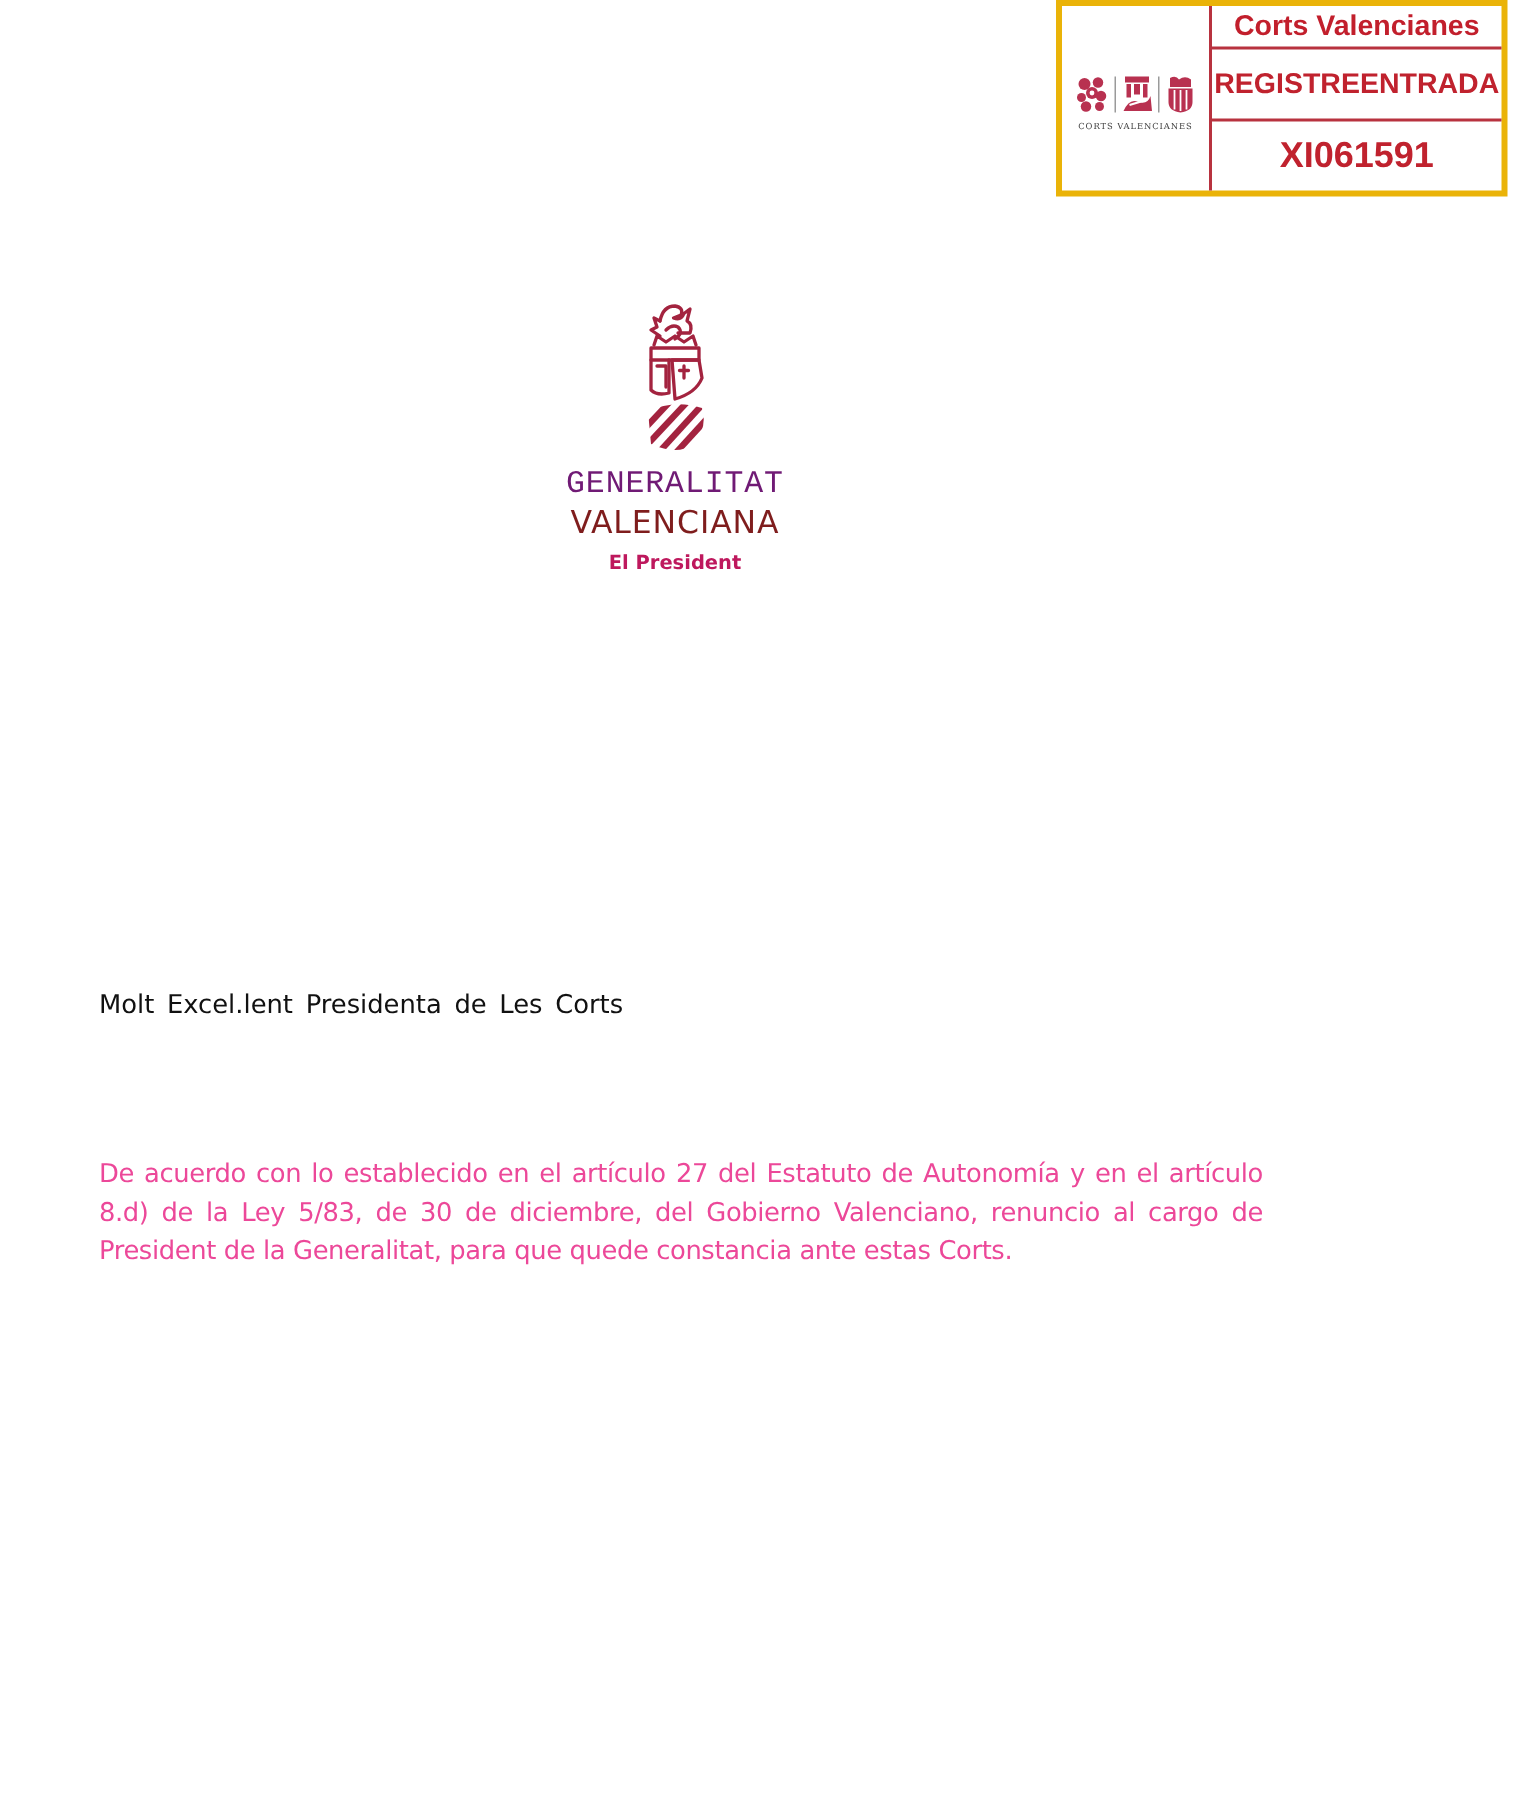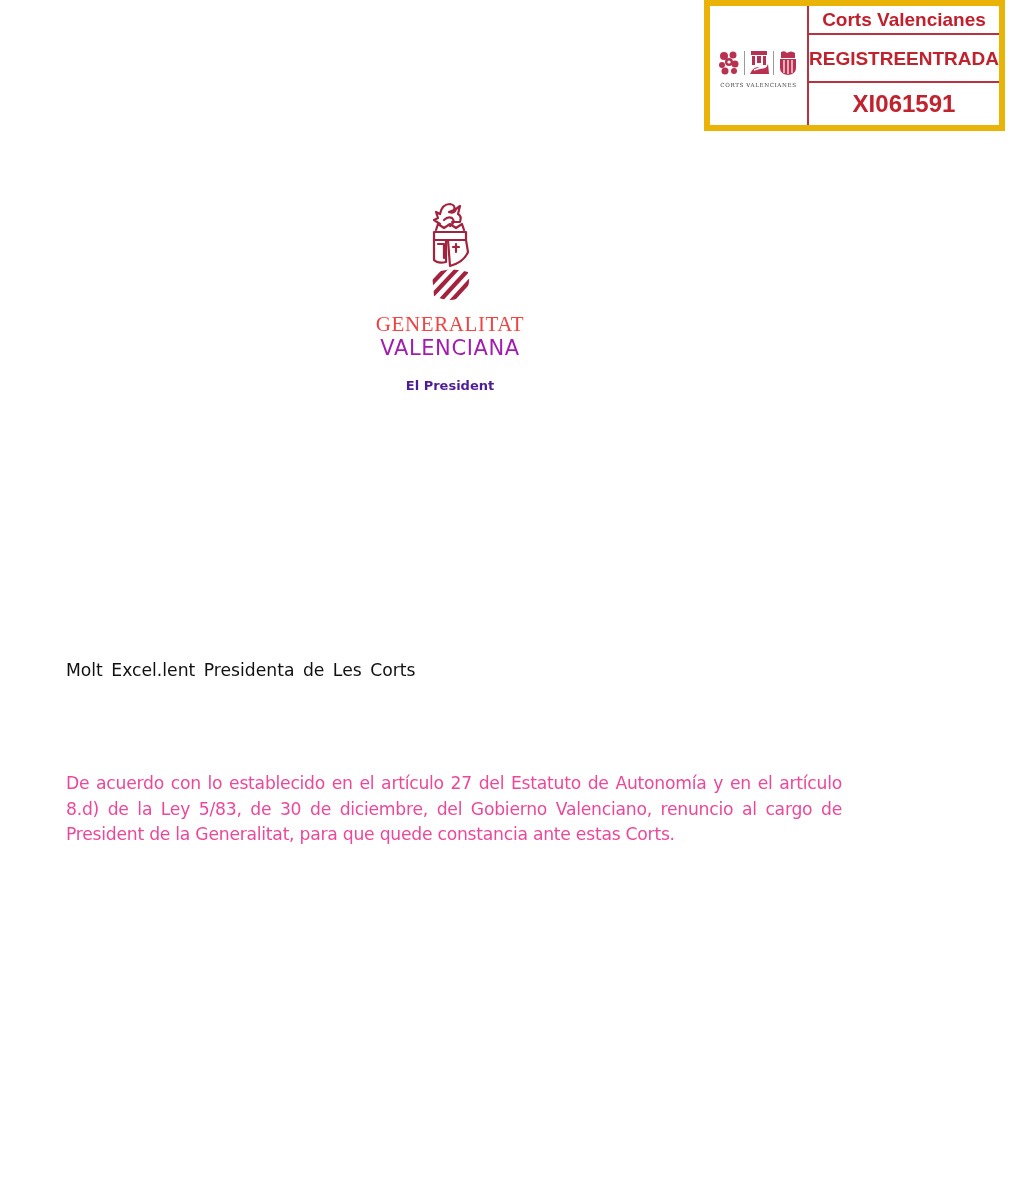--- a/index.html
+++ b/index.html
@@ -1,46 +1,46 @@
 <!DOCTYPE html>
 <html><head>
   <meta charset="utf-8">
   <style>
     html, body { margin: 0; padding: 0; background: #ffffff; }
     body { width: 1024px; height: 1198px; position: relative; overflow: hidden;
            font-family: "DejaVu Sans", "Liberation Sans", sans-serif; color: #111; }
 
     
     .stamp { position: absolute; left: 704px; top: 0; width: 301px; height: 131px;
-             border: 6px solid #eab308; box-sizing: border-box; display: flex; background: #fff; }
+             border: 4px solid #eab308; box-sizing: border-box; display: flex; background: #fff; }
     .stamp-logo { width: 100px; border-right: 2px solid #b8323f; box-sizing: border-box;
                   display: flex; flex-direction: column; align-items: center; justify-content: center; }
     .stamp-emblems { display: flex; align-items: center; gap: 3px; margin-top: 6px; }
     .stamp-emblems .sep { width: 1px; height: 24px; background: #9a9a9a; }
     .stamp-caption { font-family: "DejaVu Serif", "Liberation Serif", serif; font-size: 5.6px;
                      letter-spacing: 0.6px; color: #444; margin-top: 6px; white-space: nowrap; }
     .stamp-cells { flex: 1; display: flex; flex-direction: column; }
     .stamp-cell { display: flex; align-items: center; justify-content: center; text-align: center;
                   font-family: "Liberation Sans", sans-serif; font-weight: bold; color: #c0222e;
                   border-bottom: 2px solid #b8323f; box-sizing: border-box; }
     .stamp-cell:last-child { border-bottom: none; }
     .c-title { height: 29px; font-size: 19px; color: #c21f2c; }
     .c-reg { height: 48px; font-size: 19px; line-height: 19px; flex-direction: row; }
     .c-date { height: 28px; font-size: 19px; }
     .c-num { flex: 1; font-size: 24px; }
 
     
     .gv-logo { position: absolute; left: 360px; top: 200px; width: 180px; text-align: center; color: #a3233f; }
     .gv-emblem { display: block; margin: 0 auto; }
-    .gv-line1 { font-family: Liberation Serif, serif; font-size: 21px; letter-spacing: 0.6px;
-                line-height: 24px; margin-top: 8px; color: #ef4444; }
+    .gv-line1 { font-family: Liberation Mono, monospace; font-size: 21px; letter-spacing: 0.6px;
+                line-height: 24px; margin-top: 8px; color: #701a75; }
     .gv-line2 { font-family: "DejaVu Sans", sans-serif; font-size: 21px; letter-spacing: 0.6px;
-                line-height: 24px; color: #a21caf; }
+                line-height: 24px; color: #7f1d1d; }
     .gv-sub { font-family: "DejaVu Sans", sans-serif; font-size: 13px; font-weight: bold;
-              line-height: 20px; margin-top: 16px; color: #4c1d95; }
+              line-height: 20px; margin-top: 6px; color: #be185d; }
 
     
     .salutation { position: absolute; left: 66px; top: 660px; font-size: 17.2px; word-spacing: 3px;
                   font-family: "DejaVu Sans", sans-serif; color: #111; }
     .body-text { position: absolute; left: 66px; top: 771px; width: 776px; font-size: 17.2px;
                  line-height: 25.5px; text-align: justify; color: #ec4899;
                  font-family: "DejaVu Sans", sans-serif; letter-spacing: -0.25px; }
   </style>
 </head>
 <body>

